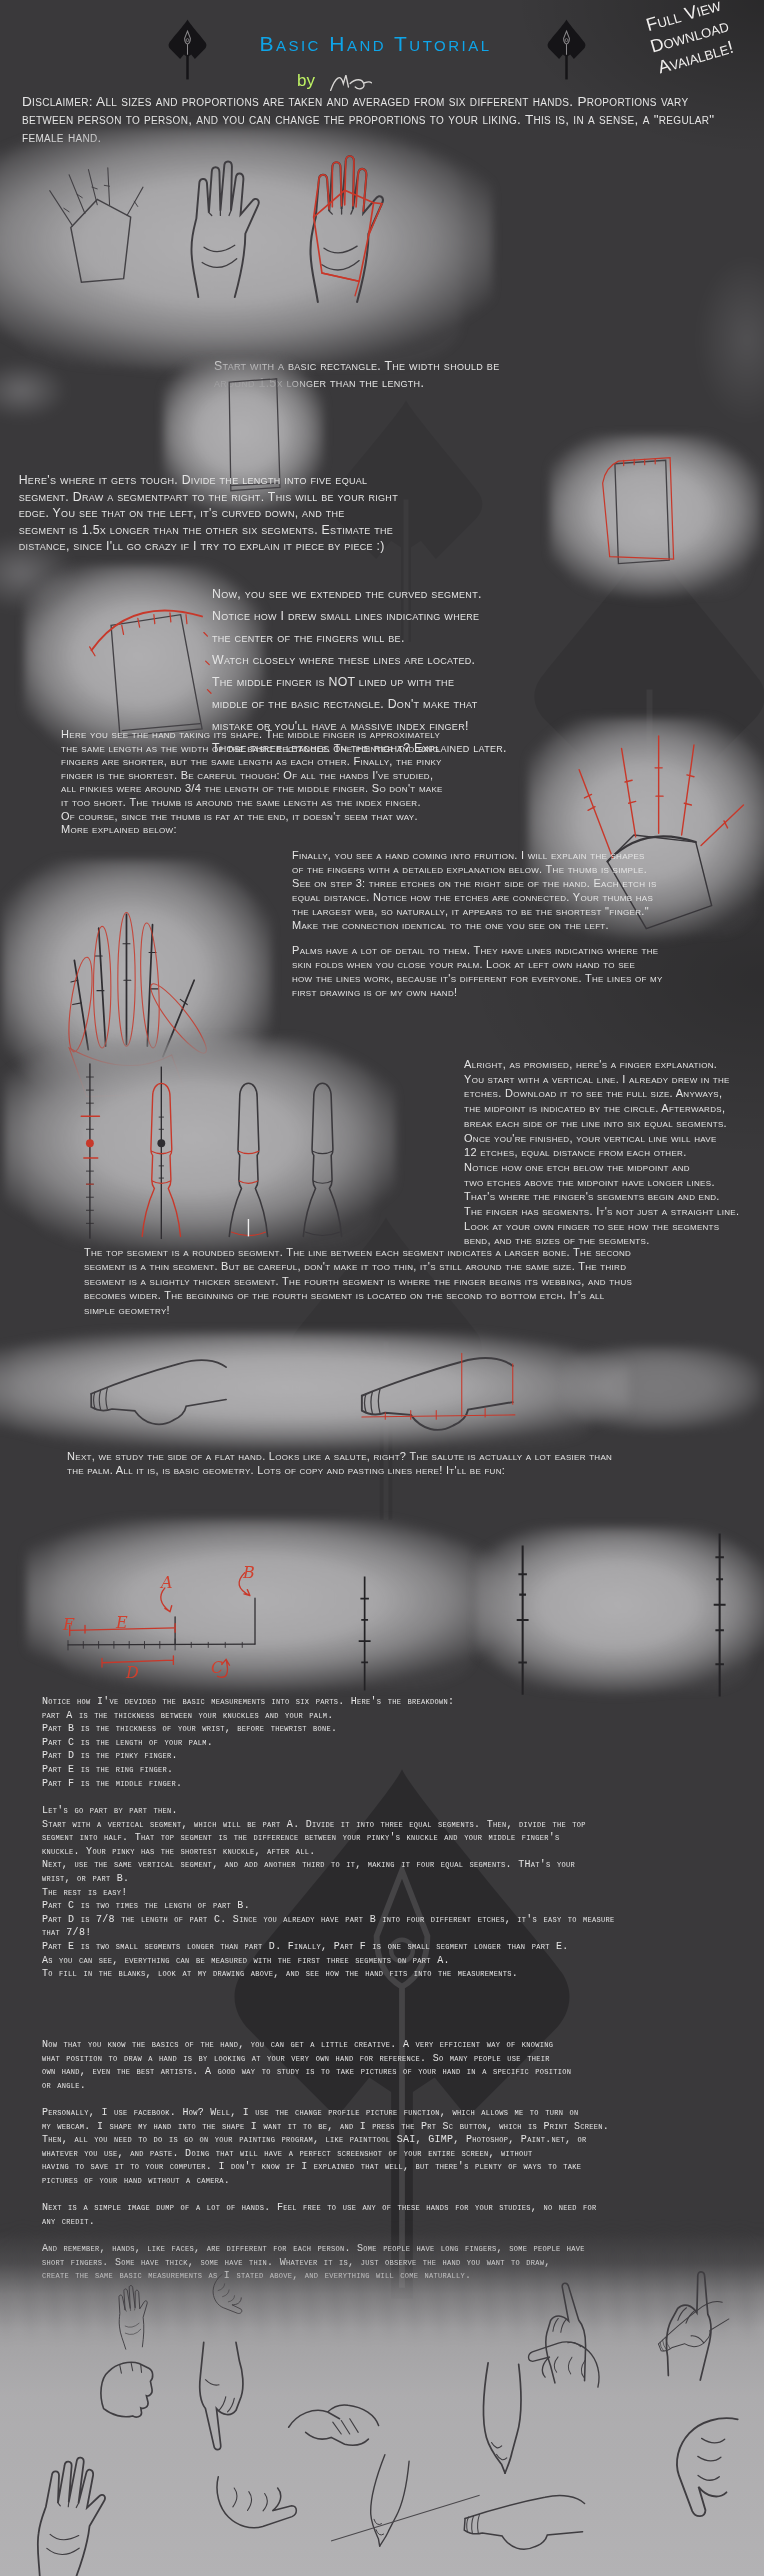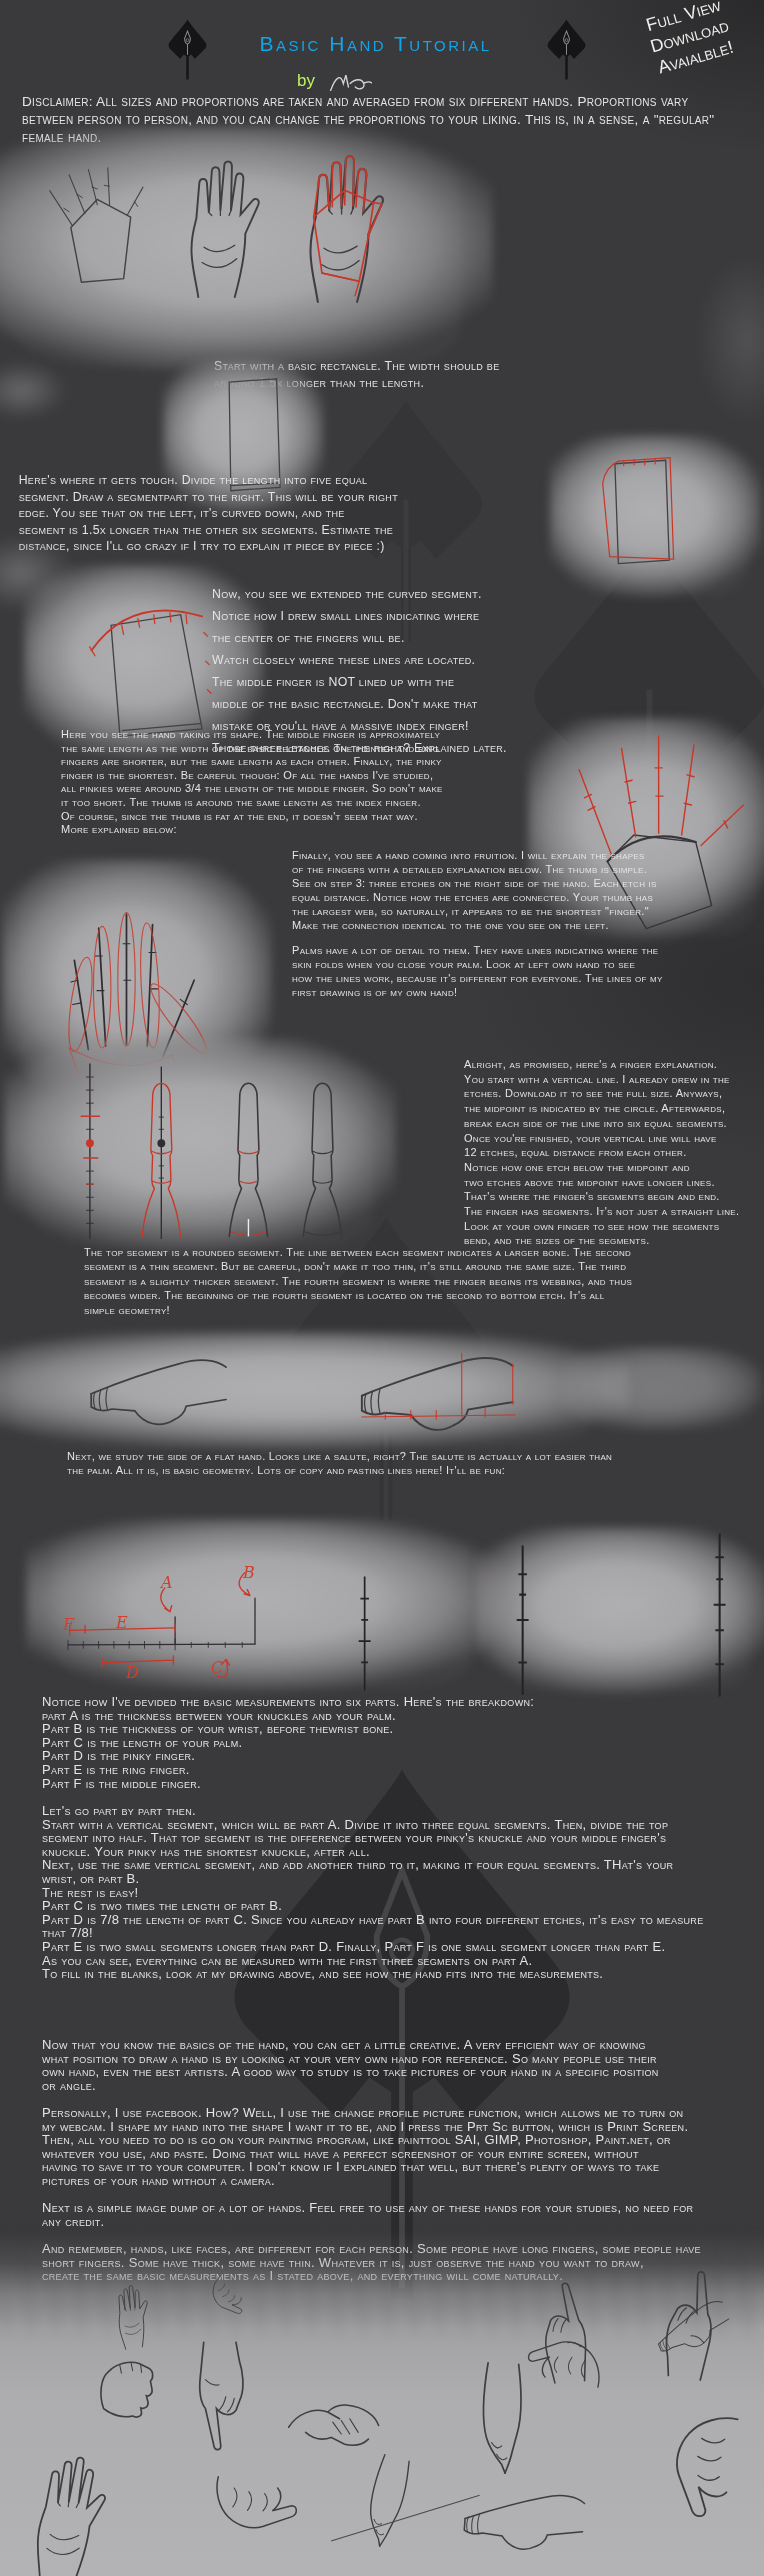--- a/index.html
+++ b/index.html
@@ -9,21 +9,21 @@
   #page::before{content:"";position:absolute;inset:0;pointer-events:none;
     background:
       radial-gradient(357px 221px at 100% 0%, rgba(0,0,0,.28), transparent 70%),
       radial-gradient(357px 255px at 0% 100%, rgba(0,0,0,.18), transparent 70%),
       radial-gradient(425px 255px at 100% 38%, rgba(0,0,0,.20), transparent 70%);}
   .txt{position:absolute;white-space:pre;font-variant:small-caps;
        letter-spacing:0.3px;color:#e5e5e5;}
   .big{font-size:13.6px;line-height:18.7px;}
   .mid{font-size:12.3px;line-height:16.6px;}
   .small{font-size:11px;line-height:13.6px;margin-left:37px;}
-  .tiny{font-size:13px;line-height:13.6px;}
+  .tiny{font-size:10px;line-height:13.6px;font-family:Liberation Mono, monospace;}
   .patch{position:absolute;border-radius:14% 22% 18% 24%;filter:blur(4.2px);
     background:radial-gradient(ellipse 62% 56% at 48% 45%, #b2b1b3 0%, #a8a7a9 42%,
                rgba(142,141,143,.85) 66%, rgba(58,57,59,0) 94%);}
   .patch::after{content:"";position:absolute;inset:6%;border-radius:inherit;opacity:.5;
     background:repeating-linear-gradient(48deg, rgba(72,71,73,.14) 0 4.2px,
                rgba(196,195,197,.14) 4.2px 10.2px);}
   .sketch{position:absolute;}
   .wm{position:absolute;pointer-events:none;}
   #title{position:absolute;left:197px;top:32px;width:357px;text-align:center;
          font-variant:small-caps;font-size:21px;letter-spacing:2.5px;color:#0ea5e9;}

